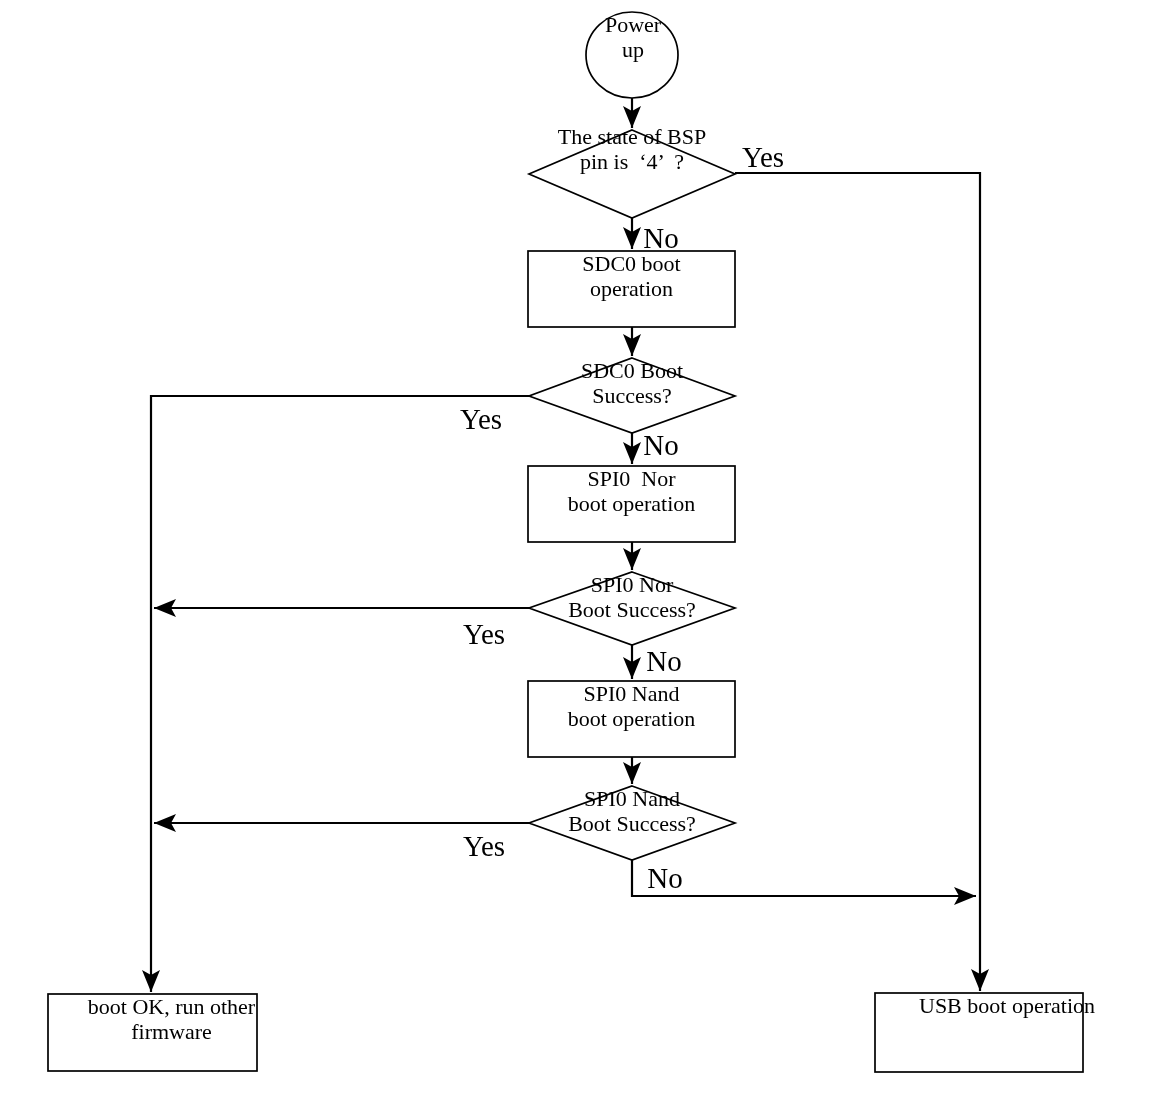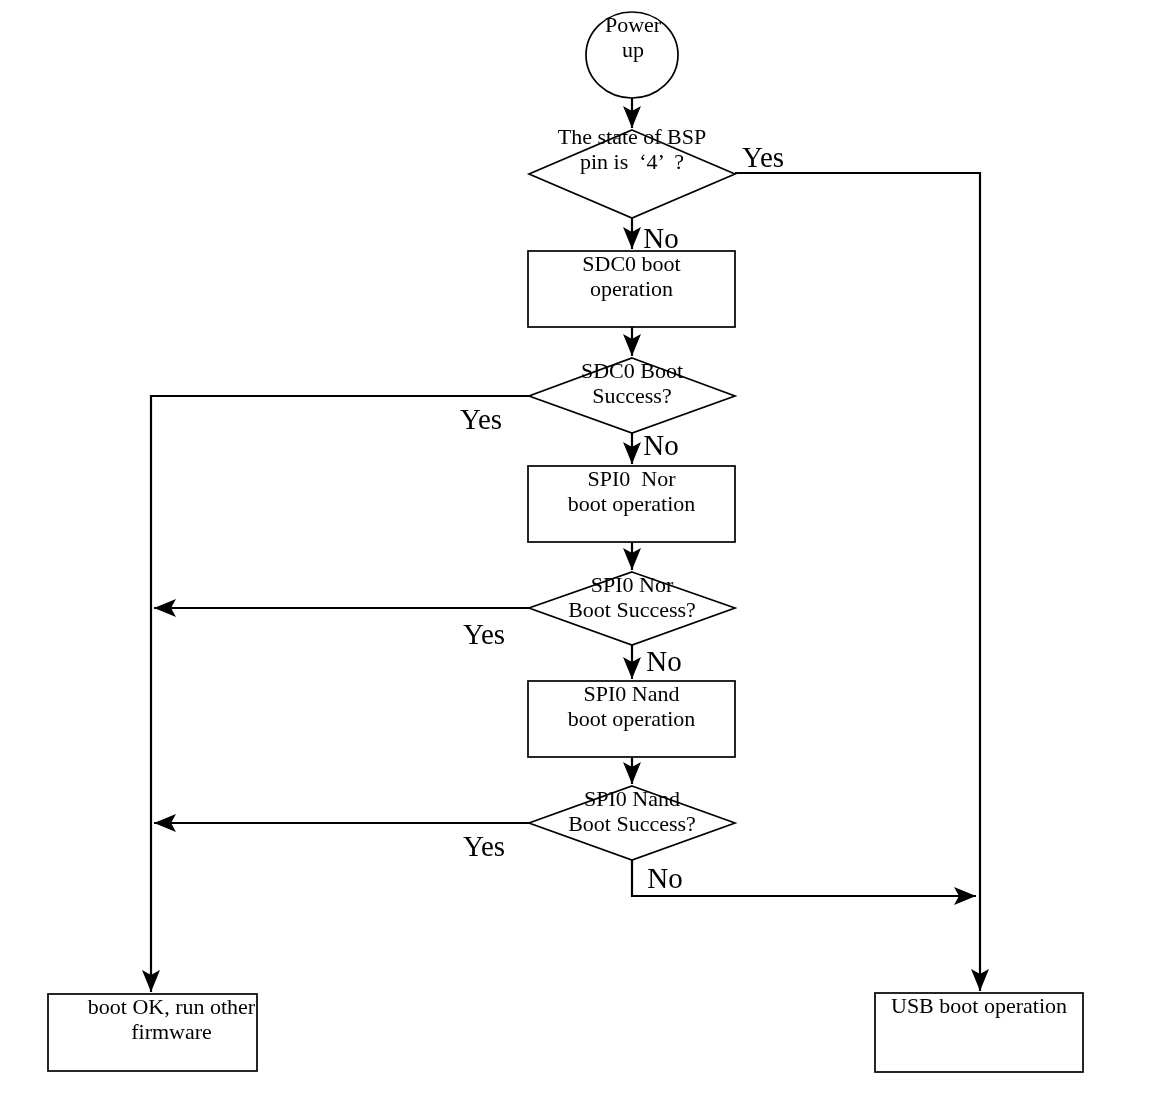--- a/index.html
+++ b/index.html
@@ -131,21 +131,21 @@
   <div class="node-text" style="left:529px; top:786px; width:206px; height:74px;">
     <span>SPI0 Nand</span>
     <span>Boot Success?</span>
   </div>
 
   <div class="node-text" style="left:48px; top:994px; width:209px; height:77px;margin-left:19px;">
     <span>boot OK, run other</span>
     <span>firmware</span>
   </div>
 
-  <div class="node-text" style="left:875px; top:993px; width:208px; height:79px;">
+  <div class="node-text" style="left:875px; top:993px; width:208px; height:79px;padding-left:28px;">
     <span>USB boot operation</span>
   </div>
 
   <div class="edge-label" style="left:735px; top:144px; width:56px; height:26px;">Yes</div>
   <div class="edge-label" style="left:633px; top:225px; width:56px; height:26px;">No</div>
   <div class="edge-label" style="left:453px; top:406px; width:56px; height:26px;">Yes</div>
   <div class="edge-label" style="left:633px; top:432px; width:56px; height:26px;">No</div>
   <div class="edge-label" style="left:456px; top:621px; width:56px; height:26px;">Yes</div>
   <div class="edge-label" style="left:636px; top:648px; width:56px; height:26px;">No</div>
   <div class="edge-label" style="left:456px; top:833px; width:56px; height:26px;">Yes</div>

